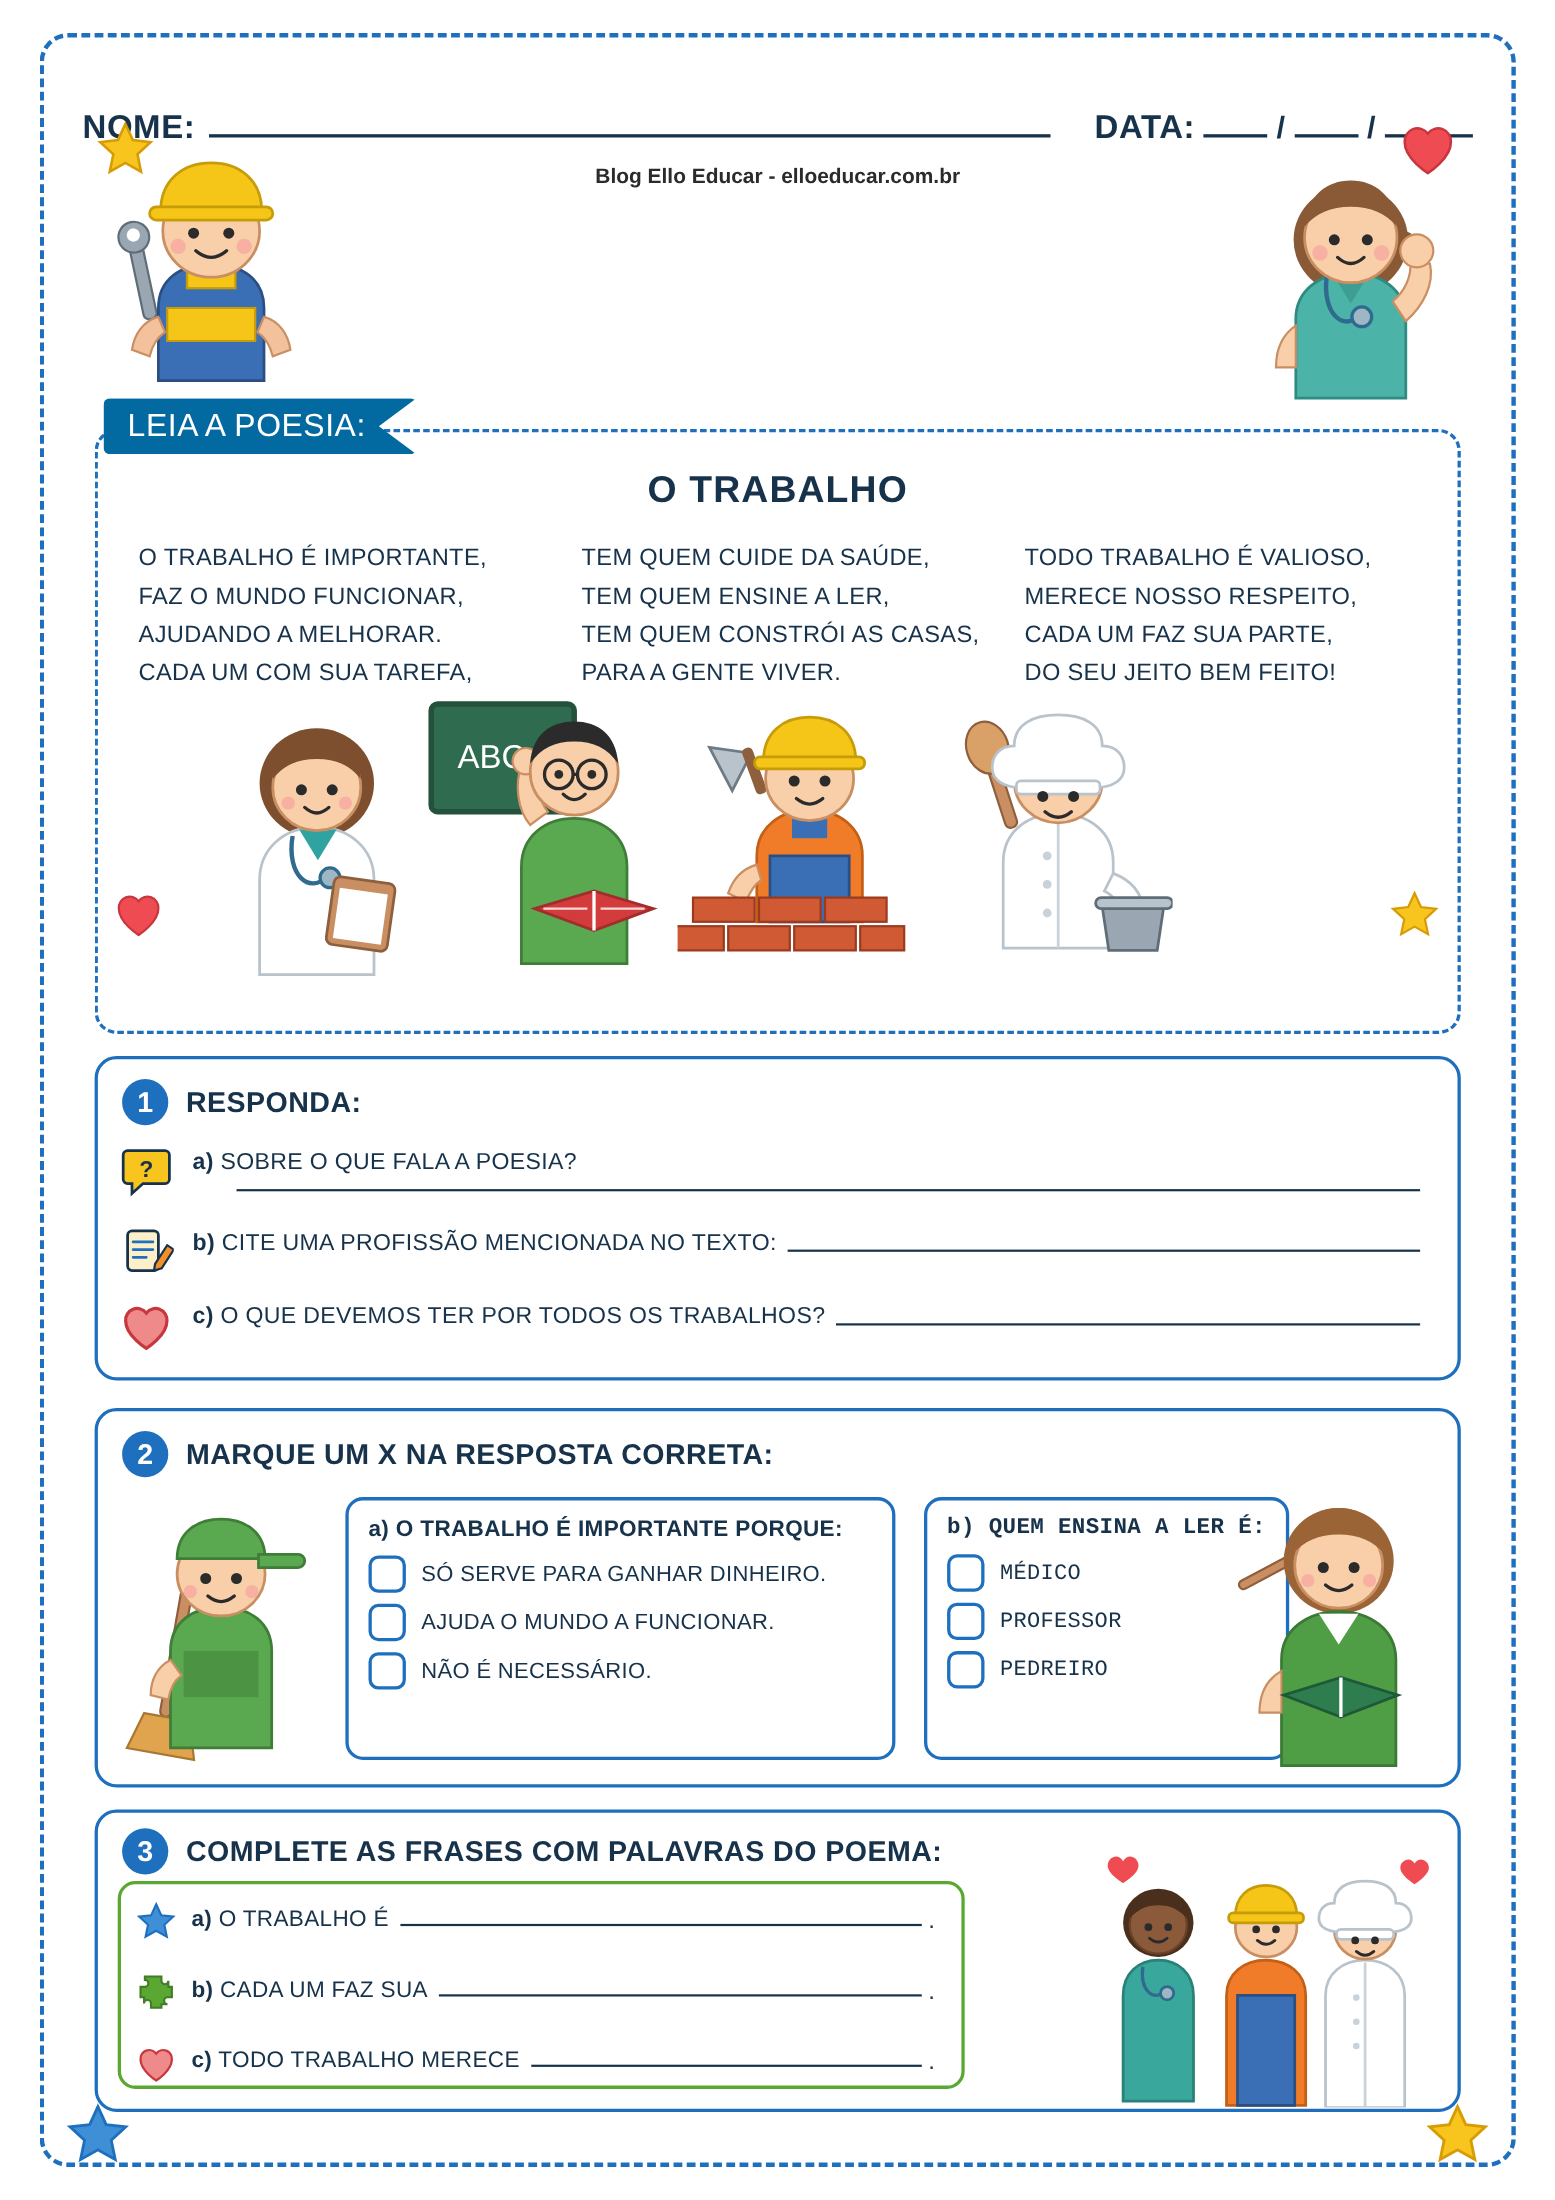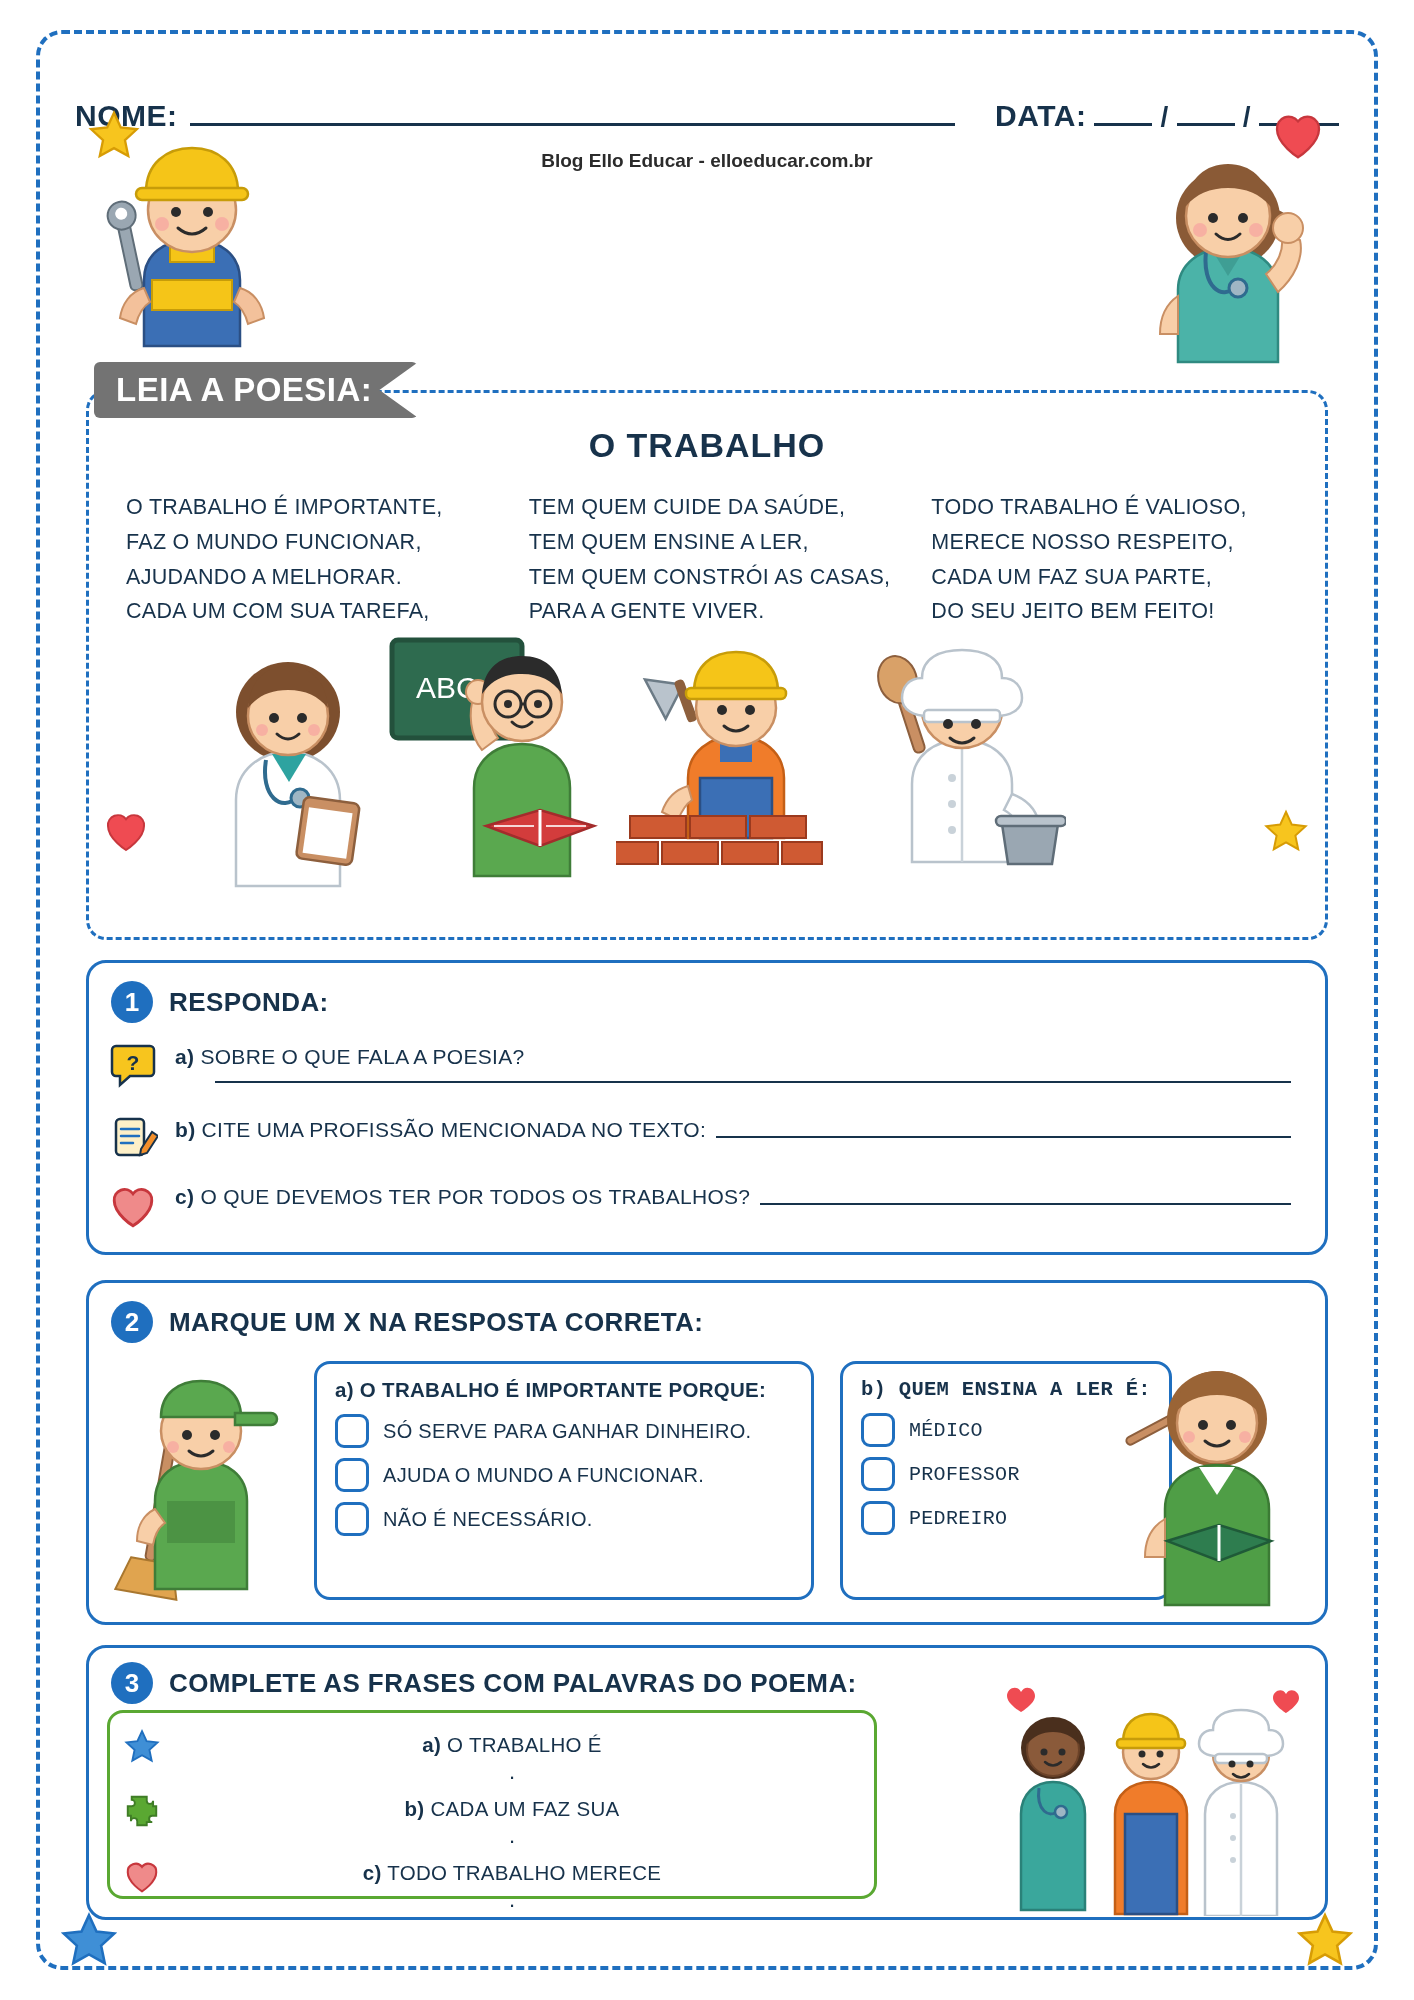--- a/index.html
+++ b/index.html
@@ -81,24 +81,24 @@
   }
   .poem-box {
     position: absolute; inset: 0;
     border: 3px dashed #1f6fbf;
     border-radius: 20px;
     background: #ffffff;
   }
   .leia-tag {
     position: absolute;
     left: 8px; top: -28px;
-    background: #737373;
+    background: #0369a1;
     color: #fff;
-    font-size: 33px;
-    font-weight: bold;
+    font-size: 29px;
+    font-weight: normal;
     letter-spacing: .5px;
     padding: 9px 46px 9px 22px;
     border-radius: 6px;
     clip-path: polygon(0 0, 100% 0, 88% 50%, 100% 100%, 0 100%);
   }
   .poem-title {
     position: absolute;
     top: 36px; left: 0; right: 0;
     text-align: center;
     font-size: 34px;
@@ -223,21 +223,21 @@
   .q3 .q-head { position: absolute; left: 22px; top: 14px; }
   .q3-inner {
     position: absolute;
     left: 18px; top: 62px; width: 770px; bottom: 18px;
     border: 3px solid #5aa832;
     border-radius: 16px;
   }
   .q3-item {
     position: absolute;
     left: 64px; right: 24px;
-    display: flex; align-items: center; flex-direction: column;
+    display: flex; align-items: flex-start;
   }
   .q3-a { top: 20px; }
   .q3-b { top: 84px; }
   .q3-c { top: 148px; }
   .q3-icon {
     position: absolute; left: -52px; top: -6px;
     width: 40px; height: 40px;
     display:flex; align-items:center; justify-content:center;
     font-size: 30px;
   }

